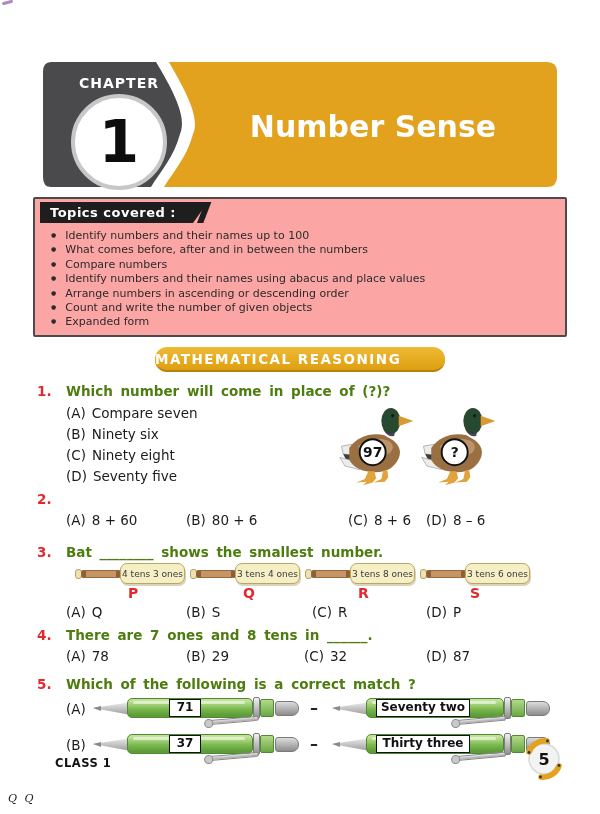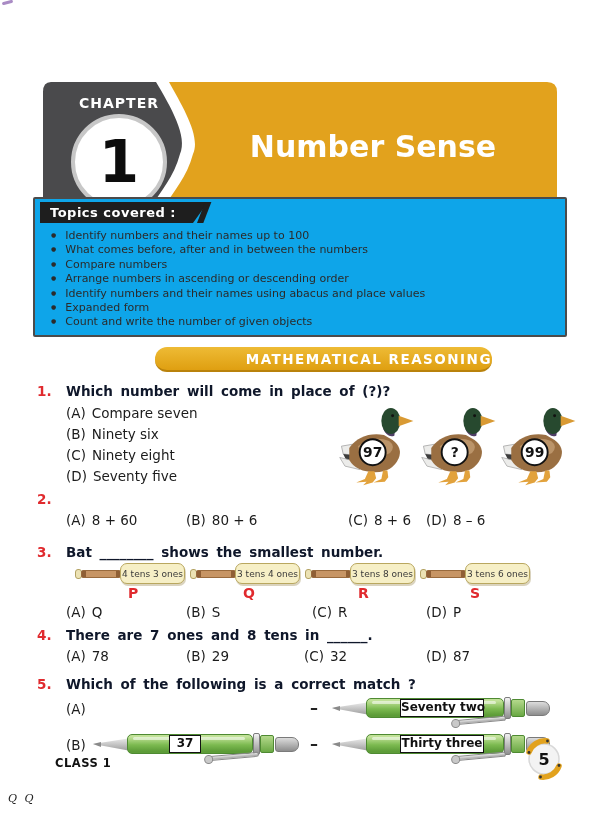--- a/index.html
+++ b/index.html
@@ -1,48 +1,48 @@
 <!DOCTYPE html>
 <html><head>
 <meta charset="utf-8">
 <style>
   * { margin:0; padding:0; box-sizing:border-box; }
   html,body { width:600px; height:814px; background:#fff; overflow:hidden;
               font-family:"DejaVu Sans","Liberation Sans",sans-serif; }
   .page { position:relative; width:600px; height:814px; background:#fff; }
 
   
-  .header { position:absolute; left:43px; top:62px; width:514px; height:125px;margin-top:20px; }
+  .header { position:absolute; left:43px; top:62px; width:514px; height:125px; }
   .header svg { overflow:visible; }
 
   
   .topics { position:absolute; left:33px; top:197px; width:534px; height:140px;
-            background:#0ea5e9; border:2px solid #4b4b4b; border-radius:2px; }
+            background:#fca5a5; border:2px solid #4b4b4b; border-radius:2px; }
   .topics-tab { position:absolute; left:5px; top:3px; height:21px; width:168px;
                 background:#1e1e1e; color:#fff; font-weight:bold; font-size:13px;
                 line-height:21px; padding-left:10px; letter-spacing:0.5px;
                 clip-path:polygon(0 0,100% 0,calc(100% - 15px) 100%,0 100%); }
   .topics-tab-slash { position:absolute; left:162px; top:3px; width:18px; height:21px;
                 background:#1e1e1e;
                 clip-path:polygon(45% 0,80% 0,35% 100%,0 100%); }
   .topics-list { position:absolute; left:16px; top:29px; list-style:none; }
   .topics-list li { font-size:11px; color:#2b2b2b; line-height:13.4px; }
   .topics-list li::before { content:"●"; font-size:6px; vertical-align:2px;
                 margin-right:9px; color:#2b2b2b; }
 
   
-  .banner { position:absolute; left:155px; top:347px; width:337px; height:25px;
+  .banner { position:absolute; left:155px; top:347px; width:290px; height:25px;
             background:linear-gradient(#eebb35,#df9f11); border-radius:12px;
             border-bottom:2px solid #b9820c;
             color:#fff; font-weight:bold; font-size:13.5px; letter-spacing:1.5px;
-            text-align:right; line-height:24px; }
+            text-align:left; line-height:24px; }
 
   
   .q-num  { position:absolute; color:#e02a2e; font-weight:bold; font-size:13.5px; }
-  .q-text { position:absolute; color:#0f172a; font-weight:bold; font-size:13.5px;
+  .q-text { position:absolute; color:#4d7c0f; font-weight:bold; font-size:13.5px;
             word-spacing:3px; white-space:nowrap; }
   .opt    { position:absolute; color:#1b1b1b; font-size:13.5px; white-space:nowrap; }
   .opt .lab { margin-right:6px; }
   .letter { position:absolute; color:#e02a2e; font-weight:bold; font-size:14px; }
 
   
   .duck { position:absolute; width:78px; height:88px; }
 
   
   .bat { position:absolute; width:110px; height:22px; }
@@ -80,21 +80,21 @@
              border-radius:3px 7px 7px 3px; }
   .pen-clip { position:absolute; left:112px; top:23px; width:54px; height:5px;
              background:linear-gradient(#e9e9e9,#a5a5a5); border:1px solid #8a8a8a;
              border-radius:4px; transform:rotate(-5deg); }
   .pen-clip::before { content:""; position:absolute; left:-2px; top:-2px; width:7px;
              height:7px; background:#c9c9c9; border:1px solid #8a8a8a; border-radius:50%; }
   .pen-label { position:absolute; top:4px; background:#fff; border:1.6px solid #111;
              font-weight:bold; font-size:12px; color:#111; text-align:center;
              line-height:15px; height:18px; white-space:nowrap; }
   .pen-label.sm { left:76px; width:32px; }
-  .pen-label.lg { left:44px; width:84px;margin-left:24px; }
+  .pen-label.lg { left:44px; width:94px; }
   .pair-dash { position:absolute; font-weight:bold; font-size:16px; color:#222; }
 
   
   .class-label { position:absolute; left:55px; top:756px; font-weight:bold;
                  font-size:11.5px; color:#111; letter-spacing:0.5px; }
   .page-badge { position:absolute; left:522px; top:737px; width:44px; height:44px; }
   .corner-mark-top { position:absolute; left:2px; top:1px; width:11px; height:3px;
                  background:#a98bc4; border-radius:2px; transform:rotate(-15deg); }
   .corner-mark-bottom { position:absolute; left:8px; top:792px;
                  font-family:"DejaVu Serif","Liberation Serif",serif;
@@ -118,24 +118,24 @@
     </svg>
   </div>
 
   <div class="topics">
     <div class="topics-tab">Topics covered :</div>
     <div class="topics-tab-slash"></div>
     <ul class="topics-list">
       <li>Identify numbers and their names up to 100</li>
       <li>What comes before, after and in between the numbers</li>
       <li>Compare numbers</li>
+      <li>Identify numbers and their names using abacus and place values</li>
       <li>Arrange numbers in ascending or descending order</li>
-      <li>Identify numbers and their names using abacus and place values</li>
+      <li>Count and write the number of given objects</li>
       <li>Expanded form</li>
-      <li>Count and write the number of given objects</li>
     </ul>
   </div>
 
   <div class="banner">MATHEMATICAL REASONING</div>
 
   <div class="q-num" style="left:37px; top:383px;">1.</div>
   <div class="q-text" style="left:66px; top:383px;">Which number will come in place of (?)?</div>
   <div class="opt" style="left:66px; top:405px;"><span class="lab">(A)</span><span>Compare seven</span></div>
   <div class="opt" style="left:66px; top:426px;"><span class="lab">(B)</span><span>Ninety six</span></div>
   <div class="opt" style="left:66px; top:447px;"><span class="lab">(C)</span><span>Ninety eight</span></div>
@@ -168,37 +168,20 @@
       <path d="M52 30 Q57 41 65 38 L66 30 Q60 33 56 25 Z" fill="#4f3f66"></path>
       <ellipse cx="61" cy="21" rx="11" ry="15" fill="#27492f"></ellipse>
       <polygon points="70,15 87,21 70,27" fill="#d99a33"></polygon>
       <circle cx="63" cy="15" r="1.7" fill="#111"></circle>
       <path d="M35 79 L31 88 L21 92 L33 91 L29 95 L40 92 L44 87 L42 79 Z" fill="#e2a23c"></path>
       <path d="M52 78 L50 88 L41 92 L54 91 L58 86 L57 78 Z" fill="#e2a23c"></path>
       <circle cx="40" cy="57" r="15" fill="#fff" stroke="#111" stroke-width="2.2"></circle>
       <text x="40" y="63" text-anchor="middle" font-size="16" font-weight="bold" fill="#111">?</text>
     </svg>
   </div>
-  <div class="duck" style="left:500px; top:400px;">
-    <svg viewBox="0 0 90 95" width="78" height="88">
-      <polygon points="4,50 33,45 31,62 6,59" fill="#ececea" stroke="#a9a9a9" stroke-width="1"></polygon>
-      <polygon points="6,59 31,62 29,71 10,67" fill="#3c3c3c"></polygon>
-      <polygon points="2,63 27,69 25,77 8,73" fill="#ececea" stroke="#9c9c9c" stroke-width="0.8"></polygon>
-      <path d="M13 52 Q27 33 53 37 L63 43 Q75 52 70 64 Q63 80 43 80 Q21 80 13 66 Z" fill="#9a6f42"></path>
-      <path d="M23 50 Q40 37 59 44 Q67 50 60 58 Q44 66 27 60 Z" fill="#bb9469"></path>
-      <path d="M52 30 Q57 41 65 38 L66 30 Q60 33 56 25 Z" fill="#4f3f66"></path>
-      <ellipse cx="61" cy="21" rx="11" ry="15" fill="#27492f"></ellipse>
-      <polygon points="70,15 87,21 70,27" fill="#d99a33"></polygon>
-      <circle cx="63" cy="15" r="1.7" fill="#111"></circle>
-      <path d="M35 79 L31 88 L21 92 L33 91 L29 95 L40 92 L44 87 L42 79 Z" fill="#e2a23c"></path>
-      <path d="M52 78 L50 88 L41 92 L54 91 L58 86 L57 78 Z" fill="#e2a23c"></path>
-      <circle cx="40" cy="57" r="15" fill="#fff" stroke="#111" stroke-width="2.2"></circle>
-      <text x="40" y="63" text-anchor="middle" font-size="16" font-weight="bold" fill="#111">99</text>
-    </svg>
-  </div>
 
   <div class="q-num" style="left:37px; top:491px;">2.</div>
   <div class="opt" style="left:66px;  top:512px;"><span class="lab">(A)</span><span>8 + 60</span></div>
   <div class="opt" style="left:186px; top:512px;"><span class="lab">(B)</span><span>80 + 6</span></div>
   <div class="opt" style="left:304px; top:512px;margin-left:44px;"><span class="lab">(C)</span><span>8 + 6</span></div>
   <div class="opt" style="left:426px; top:512px;"><span class="lab">(D)</span><span>8 – 6</span></div>
 
   <div class="q-num" style="left:37px; top:544px;">3.</div>
   <div class="q-text" style="left:66px; top:544px;">Bat ________ shows the smallest number.</div>
 
@@ -237,20 +220,31 @@
   <div class="q-text" style="left:66px; top:627px;">There are 7 ones and 8 tens in ______.</div>
   <div class="opt" style="left:66px;  top:648px;"><span class="lab">(A)</span><span>78</span></div>
   <div class="opt" style="left:186px; top:648px;"><span class="lab">(B)</span><span>29</span></div>
   <div class="opt" style="left:304px; top:648px;"><span class="lab">(C)</span><span>32</span></div>
   <div class="opt" style="left:426px; top:648px;"><span class="lab">(D)</span><span>87</span></div>
 
   <div class="q-num" style="left:37px; top:676px;">5.</div>
   <div class="q-text" style="left:66px; top:676px;">Which of the following is a correct match ?</div>
 
   <div class="opt" style="left:66px; top:701px;">(A)</div>
+  <div class="pen" style="left:93px; top:695px;">
+    <div class="pen-tip"></div>
+    <div class="pen-point"></div>
+    <div class="pen-body"></div>
+    <div class="pen-shine"></div>
+    <div class="pen-ring"></div>
+    <div class="pen-seg"></div>
+    <div class="pen-cap"></div>
+    <div class="pen-clip"></div>
+    <div class="pen-label sm">71</div>
+  </div>
   <div class="pair-dash" style="left:310px; top:698px;">–</div>
   <div class="pen" style="left:332px; top:695px; width:225px;">
     <div class="pen-tip"></div>
     <div class="pen-point"></div>
     <div class="pen-body" style="width:138px;"></div>
     <div class="pen-shine" style="width:124px;"></div>
     <div class="pen-ring" style="left:172px;"></div>
     <div class="pen-seg" style="left:179px;"></div>
     <div class="pen-cap" style="left:194px;"></div>
     <div class="pen-clip" style="left:120px;"></div>

